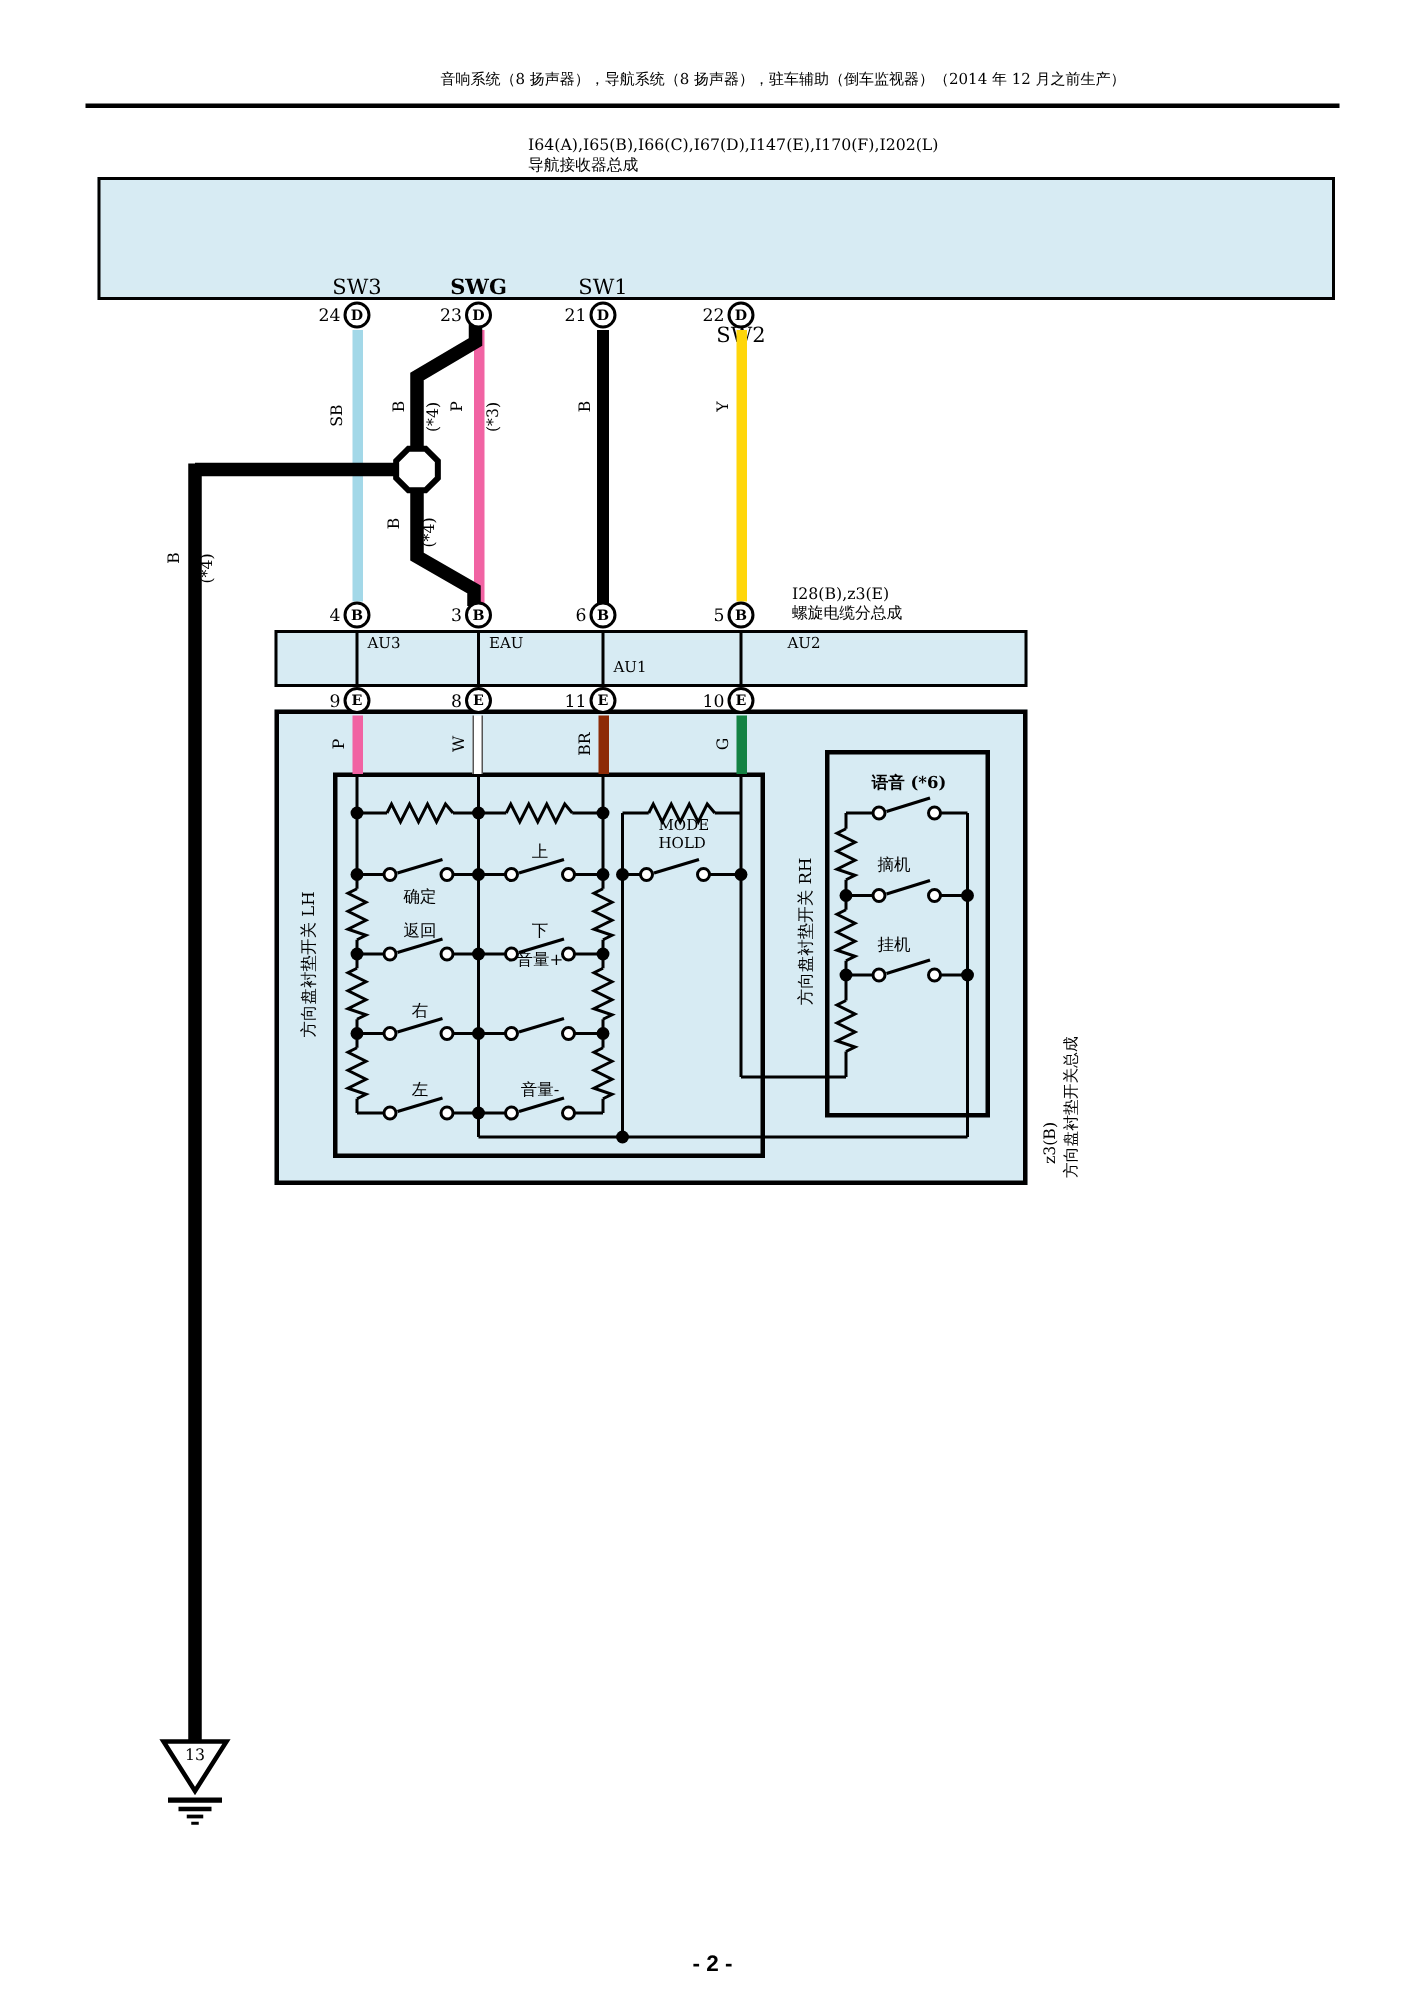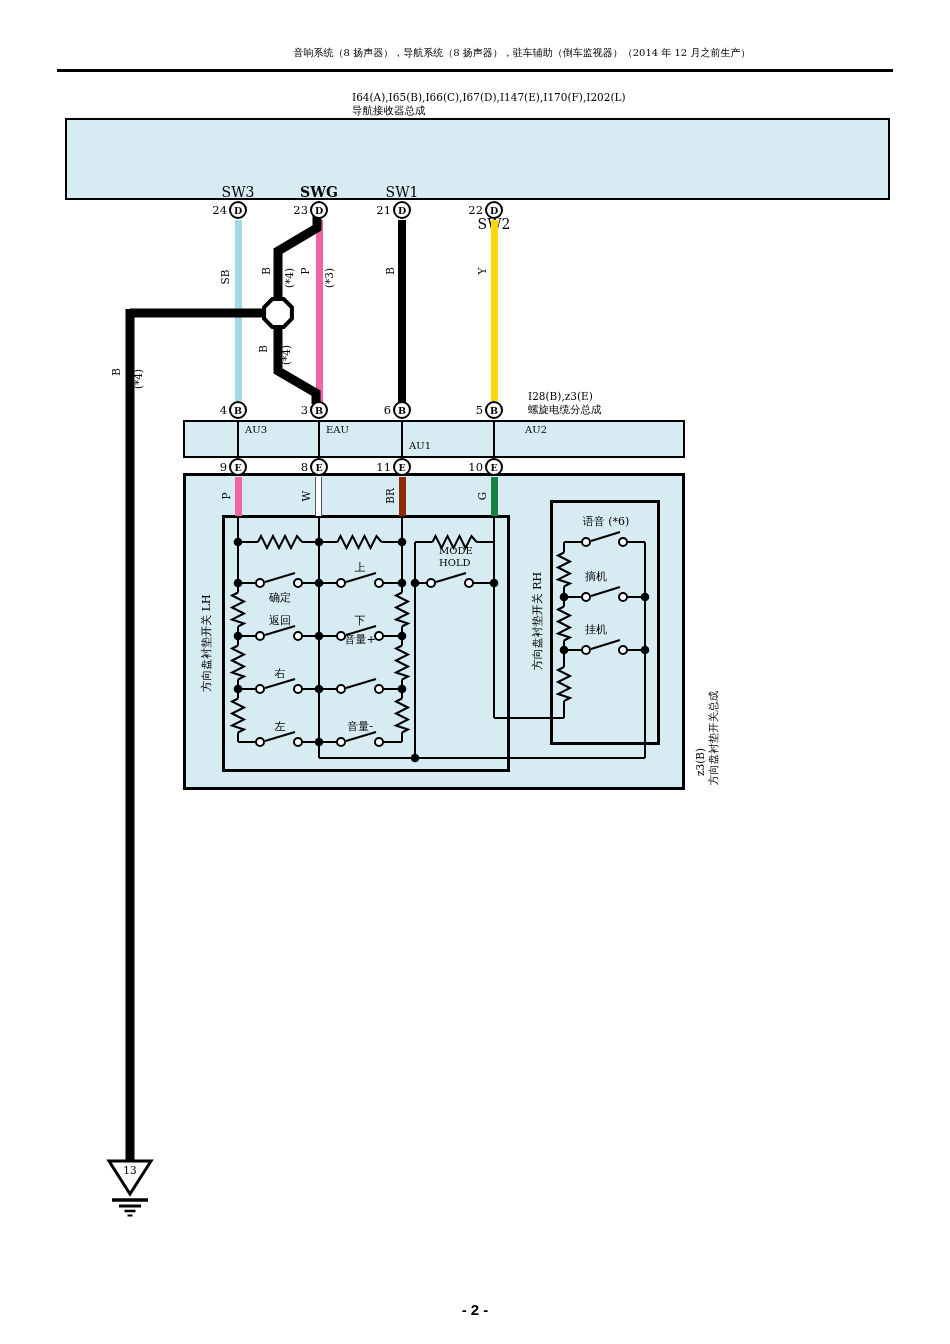--- a/index.html
+++ b/index.html
@@ -123,21 +123,21 @@
   <div class="btn" style="left:280px;top:613px;">返回</div>
   <div class="btn" style="left:360px;top:613px;">下</div>
   <div class="btn" style="left:280px;top:666px;">右</div>
   <div class="btn" style="left:360px;top:632px;">音量+</div>
   <div class="btn" style="left:280px;top:719px;">左</div>
   <div class="btn" style="left:360px;top:719px;">音量-</div>
   <div class="t" style="left:439px;top:545px;font-size:10px;line-height:11.5px;z-index:5;">
     <div>MODE</div>
     <div>HOLD</div>
   </div>
-  <div class="btn" style="left:606px;top:514px;">语音 (*6)</div>
+  <div class="btn" style="left:606px;top:514px;font-weight:bold;">语音 (*6)</div>
   <div class="btn" style="left:596px;top:569px;">摘机</div>
   <div class="btn" style="left:596px;top:622px;">挂机</div>
 
   <div class="gid" style="left:130px;top:1164px;">13</div>
 
   <svg class="circuit" width="950" height="1344" viewBox="0 0 950 1344">
     <defs>
       <polyline id="rh" points="0,6 3,0 9,12 15,0 21,12 27,0 33,12 39,0 44,6" fill="none" stroke="#000" stroke-width="2"></polyline>
       <polyline id="rv" points="6,0 0,3 12,9 0,15 12,21 0,27 12,31 6,34" fill="none" stroke="#000" stroke-width="2"></polyline>
     </defs>

